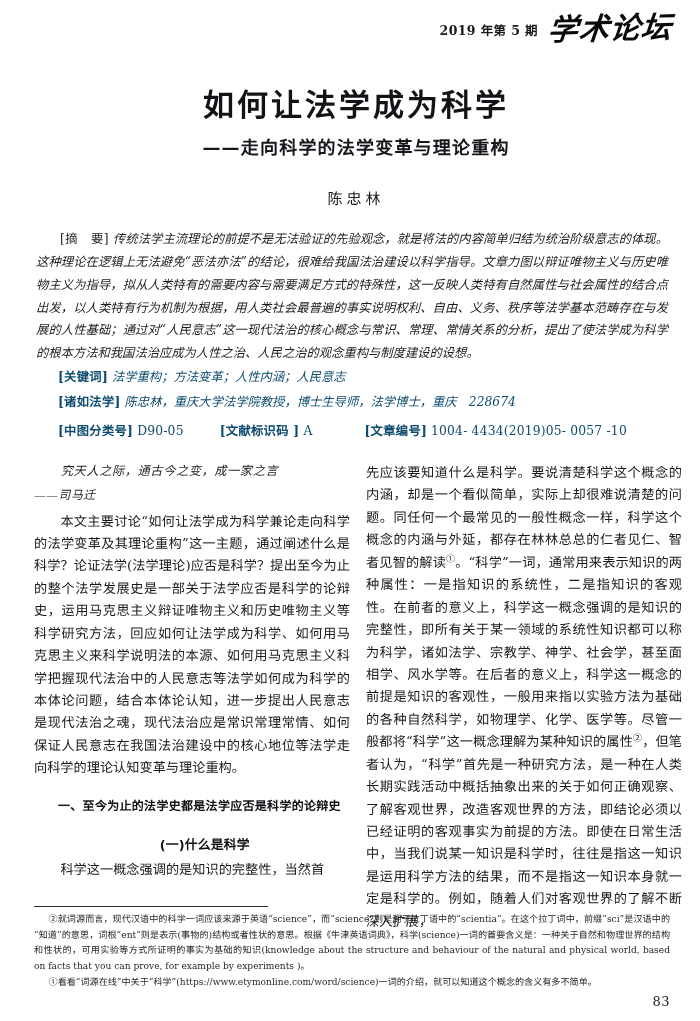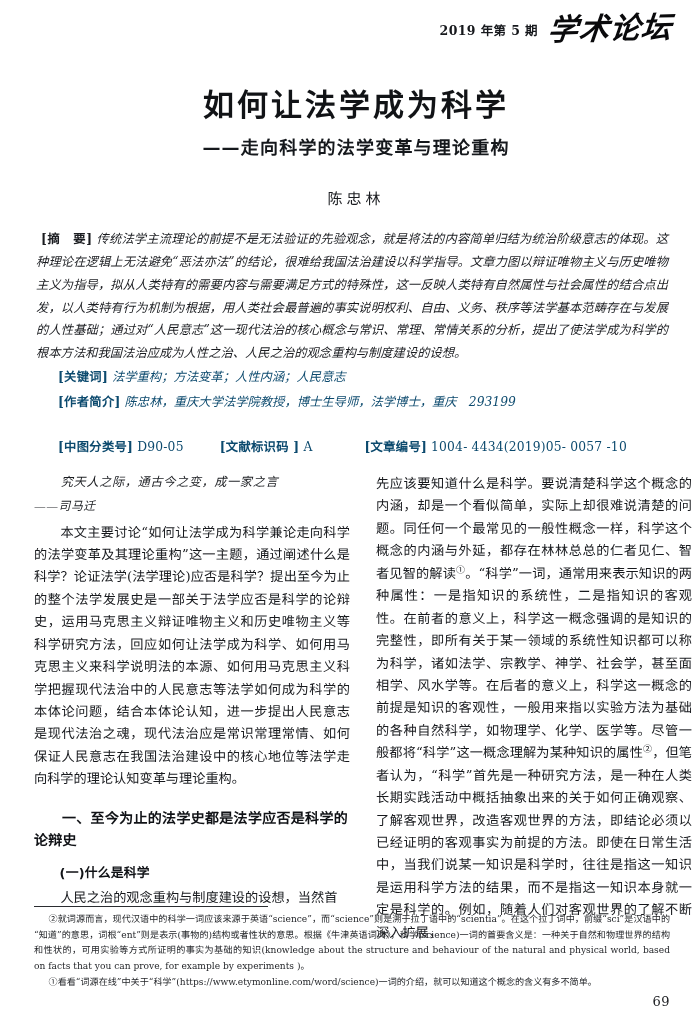--- a/index.html
+++ b/index.html
@@ -99,56 +99,56 @@
     font-size: 12.3px;
     line-height: 1.86;
     text-align: justify;
     text-justify: inter-character;
     color: #1a1c20;
     margin: 0;
     text-indent: 0;
   }
   .abstract .lbl {
     font-style: normal;
-    font-weight: 700;
+    font-weight: 400;
     letter-spacing: 0.5px;
-    margin-left: 5px;
+    margin-left: 24px;
   }
   .meta-line {
     font-family: "DejaVu Serif", "Liberation Serif", serif;
     font-size: 12.3px;
     line-height: 1.95;
     color: #0c4a6e;
     margin: 0;
     padding-left: 22px;
     white-space: nowrap;
   }
   .meta-line .lbl {
     font-weight: 700;
     letter-spacing: 0.3px;
   }
   .meta-line .val {
     font-style: italic;
   }
   .meta-line.codes {
-    margin-top: 20px;
+    margin-top: 4px;
   }
   .meta-line .gap-a { display: inline-block; width: 36px; }
   .meta-line .gap-b { display: inline-block; width: 52px; }
   .meta-line .code-val { font-style: normal; letter-spacing: 0.2px; }
 
   
   .columns {
     position: absolute;
-    top: 473px;
+    top: 462px;
     left: 34px;
     right: 30px;
     height: 442px;
     display: flex;
-    gap: 26px;
+    gap: 16px;
   }
   .col {
     width: 316px;
     flex: 0 0 316px;
   }
   .body-p {
     font-family: "DejaVu Serif", "Liberation Serif", serif;
     font-size: 13.2px;
     line-height: 1.70;
     color: #17191d;
@@ -171,38 +171,39 @@
     font-family: "DejaVu Serif", "Liberation Serif", serif;
     font-style: italic;
     font-size: 11.8px;
     color: #1b1d21;
     text-align: left;
     margin: 3px 0 9px 0;
     padding-right: 10px;
     letter-spacing: 0.5px;
   }
   .sec-heading {
-    font-family: Liberation Mono, monospace;
-    font-size: 14px;
+    font-family: Liberation Serif, serif;
+    font-size: 12px;
     font-weight: 700;
     line-height: 1.62;
     color: #101216;
-    margin: 17px 0 10px 0;
+    margin: 17px 0 19px 0;
     text-indent: 2em;
     letter-spacing: 0.3px;
   }
   .sub-heading {
     font-family: "DejaVu Sans", "Liberation Sans", sans-serif;
     font-size: 12.8px;
     font-weight: 700;
     line-height: 1.6;
     color: #101216;
     margin: 6px 0 3px 0;
     text-indent: 2em;
     letter-spacing: 0.2px;
+    text-align: center;
   }
   sup.fn {
     font-size: 9px;
     vertical-align: super;
     line-height: 0;
   }
 
   
   .footnotes {
     position: absolute;
@@ -252,43 +253,43 @@
     <h1 class="doc-title">如何让法学成为科学</h1>
     <div class="doc-subtitle">——走向科学的法学变革与理论重构</div>
     <div class="doc-author">陈忠林</div>
   </div>
 
   <div class="meta-block">
     <p class="abstract"><span class="lbl">[摘　要]</span> <span>传统法学主流理论的前提不是无法验证的先验观念，就是将法的内容简单归结为统治阶级意志的体现。这种理论在逻辑上无法避免“恶法亦法”的结论，很难给我国法治建设以科学指导。文章力图以辩证唯物主义与历史唯物主义为指导，拟从人类特有的需要内容与需要满足方式的特殊性，这一反映人类特有自然属性与社会属性的结合点出发，以人类特有行为机制为根据，用人类社会最普遍的事实说明权利、自由、义务、秩序等法学基本范畴存在与发展的人性基础；通过对“人民意志”这一现代法治的核心概念与常识、常理、常情关系的分析，提出了使法学成为科学的根本方法和我国法治应成为人性之治、人民之治的观念重构与制度建设的设想。</span></p>
 
     <p class="meta-line"><span class="lbl">[关键词]</span> <span class="val">法学重构；方法变革；人性内涵；人民意志</span></p>
 
-    <p class="meta-line"><span class="lbl">[作者简介]</span> <span class="val">陈忠林，重庆大学法学院教授，博士生导师，法学博士，重庆　293199</span></p>
+    <p class="meta-line"><span class="lbl">[诸如法学]</span> <span class="val">陈忠林，重庆大学法学院教授，博士生导师，法学博士，重庆　228674</span></p>
 
     <p class="meta-line codes"><span class="lbl">[中图分类号]</span> <span class="code-val">D90-05</span><span class="gap-a"></span><span class="lbl">[文献标识码 ]</span> <span class="code-val">A</span><span class="gap-b"></span><span class="lbl">[文章编号]</span> <span class="code-val">1004- 4434(2019)05- 0057 -10</span></p>
   </div>
 
   <div class="columns">
 
     <div class="col">
       <p class="epigraph">究天人之际，通古今之变，成一家之言</p>
       <p class="epigraph-attr">——司马迁</p>
       <p class="body-p">本文主要讨论“如何让法学成为科学兼论走向科学的法学变革及其理论重构”这一主题，通过阐述什么是科学？论证法学(法学理论)应否是科学？提出至今为止的整个法学发展史是一部关于法学应否是科学的论辩史，运用马克思主义辩证唯物主义和历史唯物主义等科学研究方法，回应如何让法学成为科学、如何用马克思主义来科学说明法的本源、如何用马克思主义科学把握现代法治中的人民意志等法学如何成为科学的本体论问题，结合本体论认知，进一步提出人民意志是现代法治之魂，现代法治应是常识常理常情、如何保证人民意志在我国法治建设中的核心地位等法学走向科学的理论认知变革与理论重构。</p>
       <h2 class="sec-heading">一、至今为止的法学史都是法学应否是科学的论辩史</h2>
       <h3 class="sub-heading">(一)什么是科学</h3>
-      <p class="body-p">人民之治的观念重构与制度建设的设想，当然首</p>
+      <p class="body-p">科学这一概念强调的是知识的完整性，当然首</p>
     </div>
 
     <div class="col">
       <p class="body-p" style="text-indent:0"><span>先应该要知道什么是科学。要说清楚科学这个概念的内涵，却是一个看似简单，实际上却很难说清楚的问题。同任何一个最常见的一般性概念一样，科学这个概念的内涵与外延，都存在林林总总的仁者见仁、智者见智的解读</span><sup class="fn">①</sup><span>。“科学”一词，通常用来表示知识的两种属性：一是指知识的系统性，二是指知识的客观性。在前者的意义上，科学这一概念强调的是知识的完整性，即所有关于某一领域的系统性知识都可以称为科学，诸如法学、宗教学、神学、社会学，甚至面相学、风水学等。在后者的意义上，科学这一概念的前提是知识的客观性，一般用来指以实验方法为基础的各种自然科学，如物理学、化学、医学等。尽管一般都将“科学”这一概念理解为某种知识的属性</span><sup class="fn">②</sup><span>，但笔者认为，“科学”首先是一种研究方法，是一种在人类长期实践活动中概括抽象出来的关于如何正确观察、了解客观世界，改造客观世界的方法，即结论必须以已经证明的客观事实为前提的方法。即使在日常生活中，当我们说某一知识是科学时，往往是指这一知识是运用科学方法的结果，而不是指这一知识本身就一定是科学的。例如，随着人们对客观世界的了解不断深入扩展，</span></p>
     </div>
 
   </div>
 
   <div class="footnotes">
     <div class="fn-rule"></div>
     <p class="fn-p">②就词源而言，现代汉语中的科学一词应该来源于英语“science”，而“science”则是溯于拉丁语中的“scientia”。在这个拉丁词中，前缀“sci”是汉语中的“知道”的意思，词根“ent”则是表示(事物的)结构或者性状的意思。根据《牛津英语词典》，科学(science)一词的首要含义是：一种关于自然和物理世界的结构和性状的，可用实验等方式所证明的事实为基础的知识(knowledge about the structure and behaviour of the natural and physical world, based on facts that you can prove, for example by experiments )。</p>
     <p class="fn-p">①看看“词源在线”中关于“科学”(https://www.etymonline.com/word/science)一词的介绍，就可以知道这个概念的含义有多不简单。</p>
   </div>
 
-  <div class="page-number">69</div>
+  <div class="page-number">83</div>
 
 </div>
 
 </body></html>

